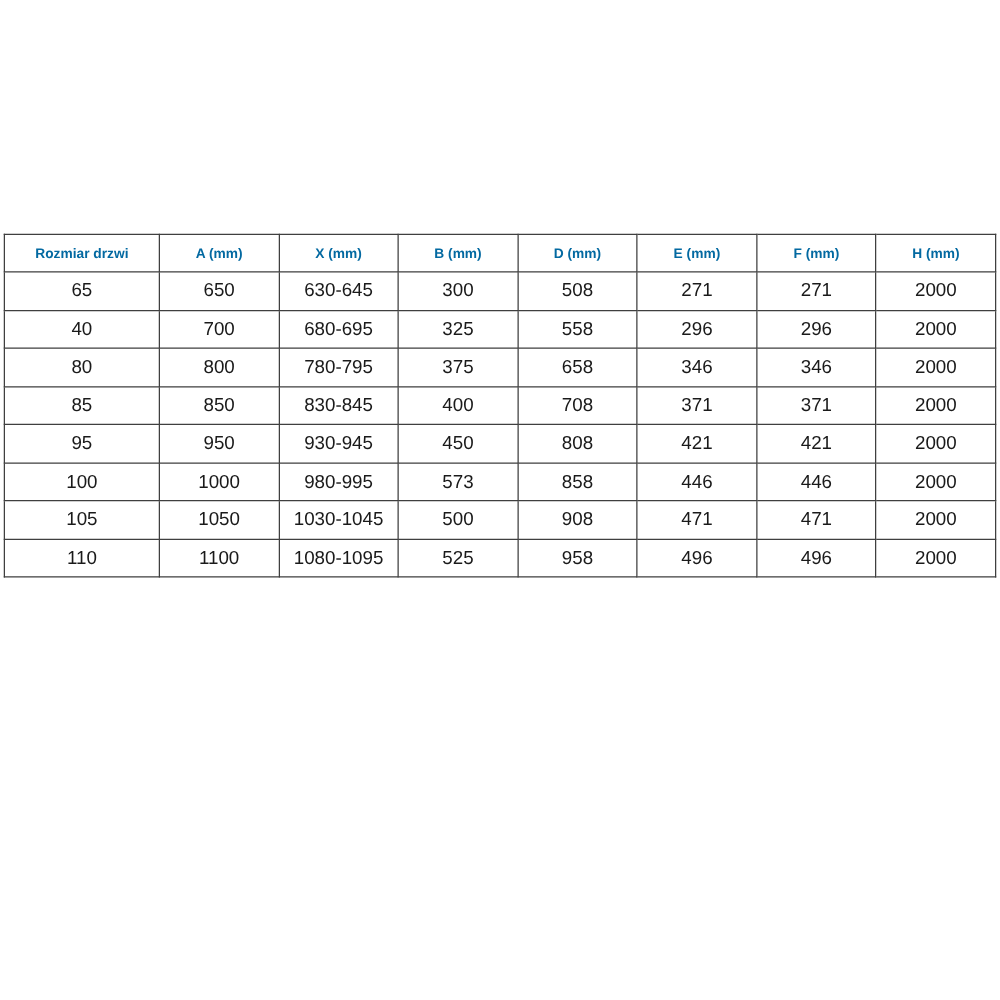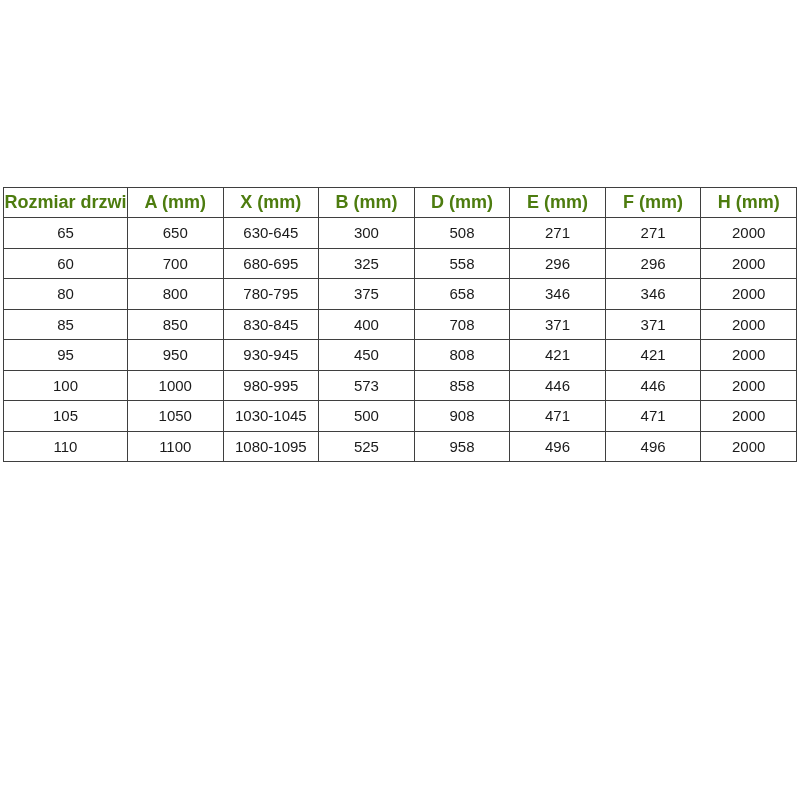--- a/index.html
+++ b/index.html
@@ -34,23 +34,23 @@
     text-align: center;
     vertical-align: middle;
     padding: 0;
     background: #ffffff;
     white-space: nowrap;
     overflow: hidden;
   }
   table.size-table thead tr { height: 30px; }
   table.size-table tbody tr { height: 30.5px; }
   table.size-table th {
-    font-size: 18px;
+    font-size: 11px;
     font-weight: 700;
-    color: #4d7c0f;
+    color: #0369a1;
   }
   table.size-table td {
     font-size: 15px;
     font-weight: 400;
     color: #1a1a1a;
   }
 </style>
 </head>
 <body>
 
@@ -83,21 +83,21 @@
           <td>65</td>
           <td>650</td>
           <td>630-645</td>
           <td>300</td>
           <td>508</td>
           <td>271</td>
           <td>271</td>
           <td>2000</td>
         </tr>
         <tr>
-          <td>60</td>
+          <td>40</td>
           <td>700</td>
           <td>680-695</td>
           <td>325</td>
           <td>558</td>
           <td>296</td>
           <td>296</td>
           <td>2000</td>
         </tr>
         <tr>
           <td>80</td>

